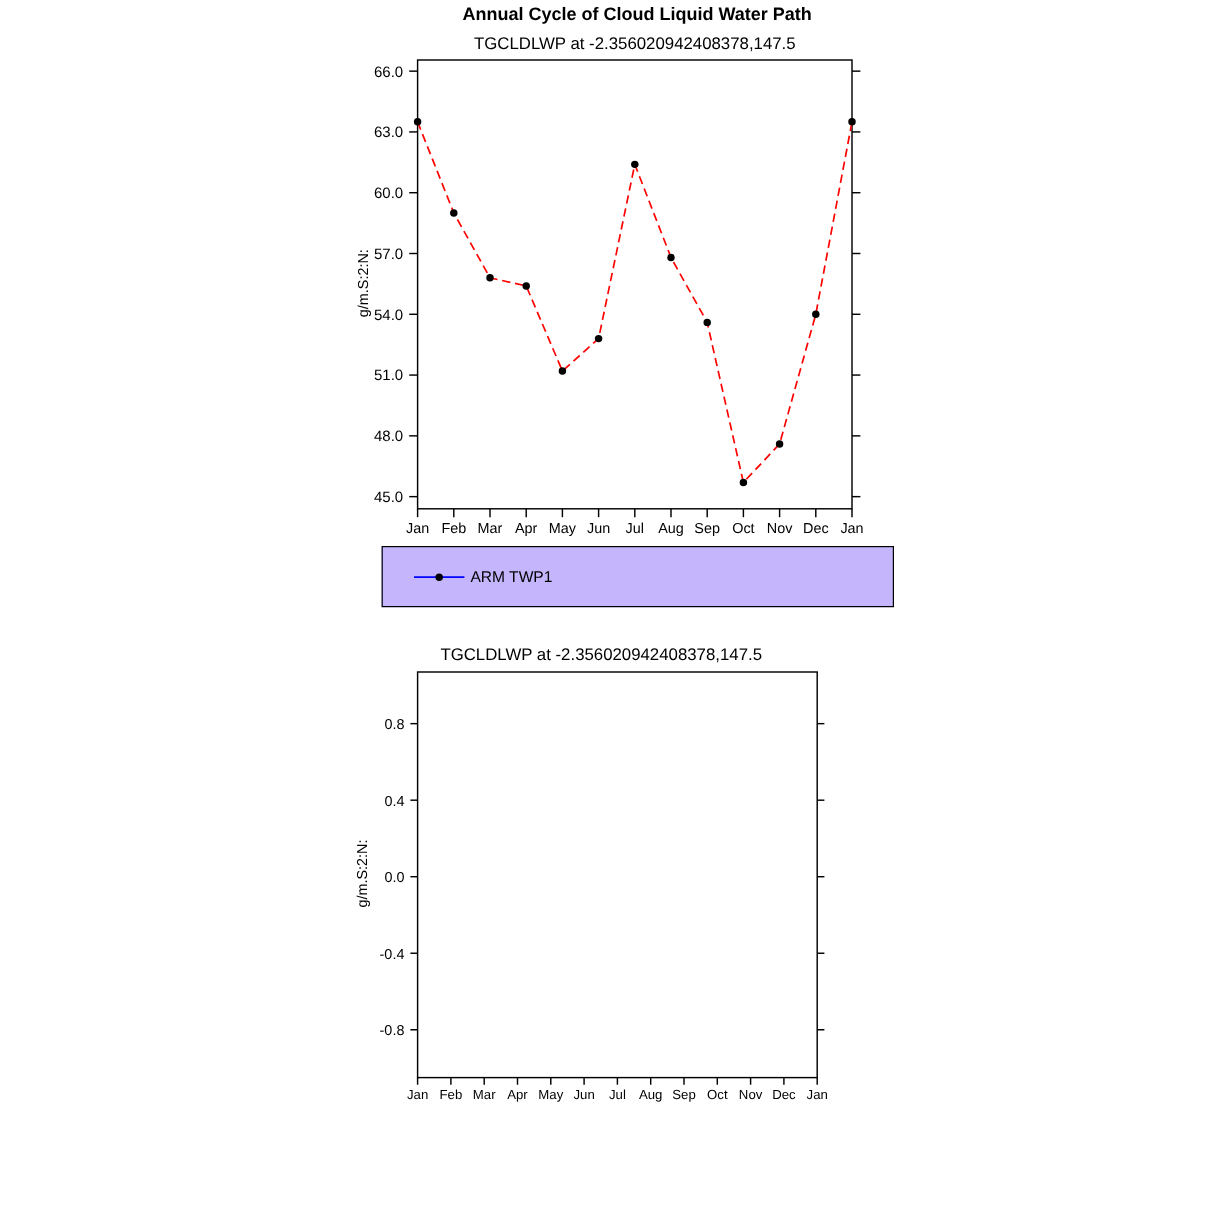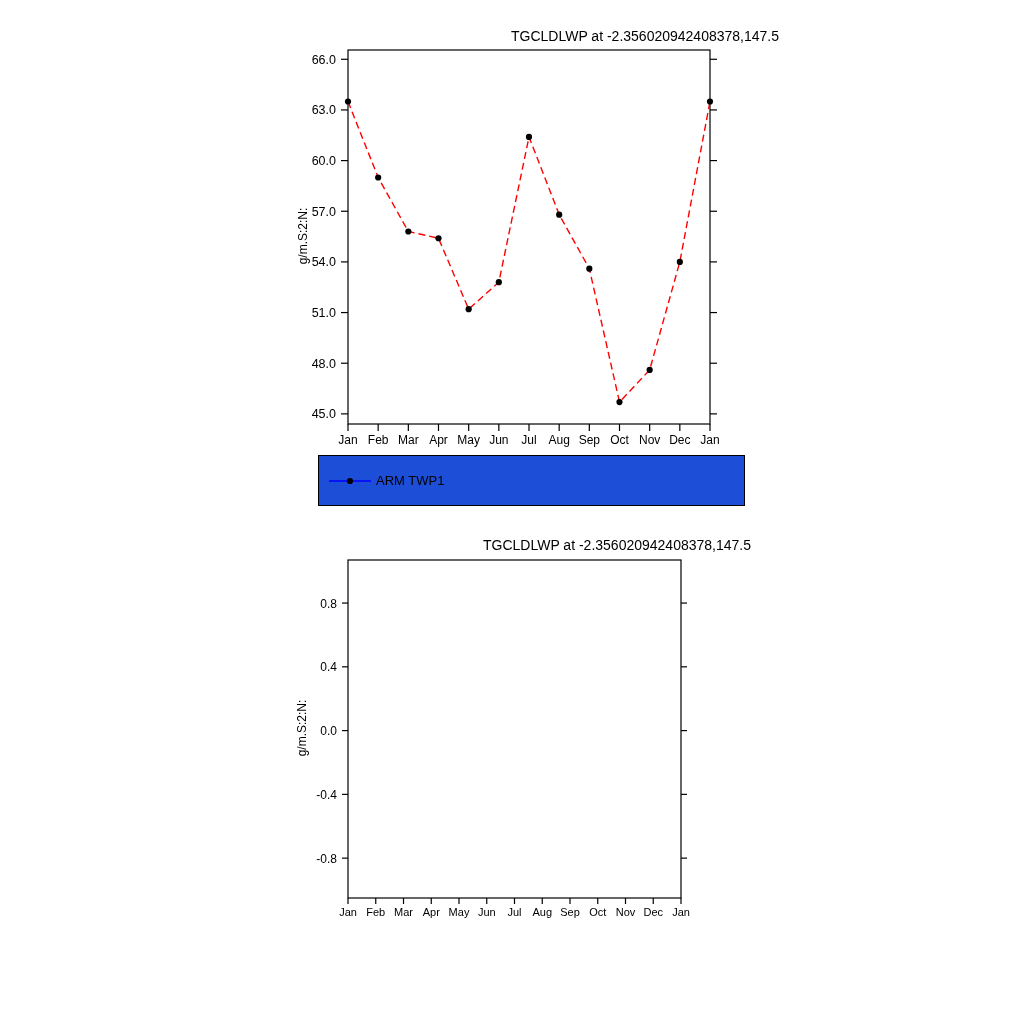--- a/index.html
+++ b/index.html
@@ -1,41 +1,42 @@
 <!DOCTYPE html>
 <html><head>
 <meta charset="utf-8">
 <style>
   html,body{margin:0;padding:0;background:#ffffff;}
   .page{
     position:relative;width:1024px;height:1024px;background:#ffffff;
     font-family:"Liberation Sans",sans-serif;color:#000;overflow:hidden;
   }
   .chart-title{position:absolute;font-weight:bold;font-size:15px;text-align:center;white-space:nowrap;}
-  .chart-subtitle{position:absolute;font-size:14px;text-align:right;white-space:nowrap;}
+  .chart-subtitle{position:absolute;font-size:14px;text-align:center;white-space:nowrap;}
   .ylabel{
     position:absolute;width:120px;font-size:12px;text-align:center;white-space:nowrap;
     transform:rotate(-90deg);transform-origin:center center;
   }
   .plot-svg{position:absolute;overflow:visible;}
   svg text{font-family:"Liberation Sans",sans-serif;fill:#000;}
   .legend-box{
     position:absolute;left:318px;top:455px;width:427px;height:51px;
     border:1px solid #000;box-sizing:border-box;
     display:flex;flex-direction:column;justify-content:space-around;
-    padding:3px 8px;background:#1d4ed8;
+    padding:3px 24px;background:#c4b5fd;
   }
   .legend-row{display:flex;align-items:center;gap:3px;font-size:13px;line-height:1;}
   .legend-label{white-space:nowrap;}
 </style>
 </head>
 <body>
 
 <div class="page">
 
+  <div class="chart-title" style="left:281px;top:4px;width:500px;">Annual Cycle of Cloud Liquid Water Path</div>
   <div class="chart-subtitle" style="left:279px;top:28px;width:500px;">TGCLDLWP at -2.356020942408378,147.5</div>
   <div class="ylabel" style="left:243px;top:229px;">g/m.S:2:N:</div>
 
   <svg id="top-plot" class="plot-svg" style="left:300px;top:46px;" width="440" height="402">
       <rect x="48" y="4" width="362" height="374" fill="none" stroke="#000" stroke-width="1.2"></rect>
       <line x1="41" y1="367.8690744920993" x2="48" y2="367.8690744920993" stroke="#000" stroke-width="1.2"></line>
       <line x1="410" y1="367.8690744920993" x2="417" y2="367.8690744920993" stroke="#000" stroke-width="1.2"></line>
       <text x="36" y="372.3690744920993" text-anchor="end" font-size="12.5">45.0</text>
       <line x1="41" y1="317.21444695259595" x2="48" y2="317.21444695259595" stroke="#000" stroke-width="1.2"></line>
       <line x1="410" y1="317.21444695259595" x2="417" y2="317.21444695259595" stroke="#000" stroke-width="1.2"></line>

